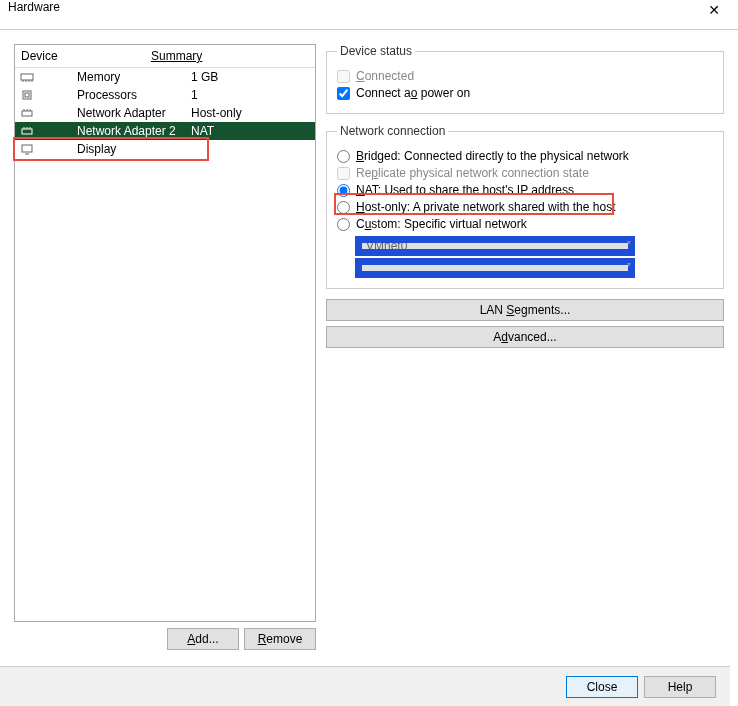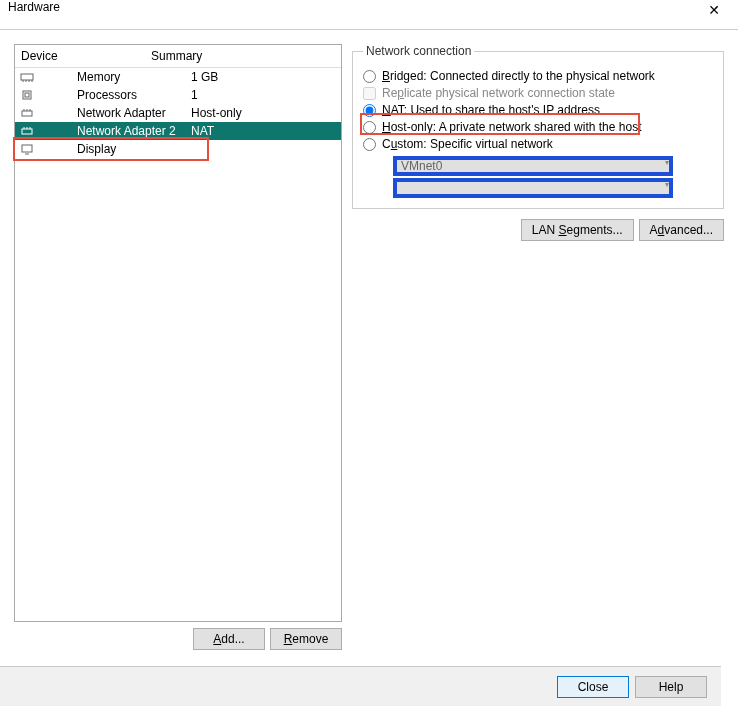--- a/index.html
+++ b/index.html
@@ -20,55 +20,55 @@
 }
 .titlebar .title { flex: 1; }
 .titlebar .close-x { font-size: 14px; padding: 2px 10px; cursor: pointer; }
 .content {
   display: flex;
   padding: 14px;
   gap: 10px;
   height: 634px;
 }
 .left-panel {
-  width: 328px;
+  width: 302px;
   display: flex;
   flex-direction: column;
 }
 .device-list {
   flex: 1;
   border: 1px solid #aaa;
   background: #fff;
   position: relative;
 }
 .list-header {
   display: flex;
   padding: 4px 6px;
   border-bottom: 1px solid #ddd;
   font-size: 12px;
 }
 .col-device { width: 130px; }
-.col-summary { flex: 1; }
+.col-summary { flex: 1; text-decoration: underline; }
 .list-rows { }
 .list-row {
   display: flex;
   align-items: center;
   padding: 1px 4px;
   cursor: pointer;
   height: 18px;
 }
 .list-row .icon {
   width: 16px; height: 14px;
   margin-right: 2px;
   display: inline-flex; align-items: center; justify-content: center;
 }
 .list-row .device-name { width: 114px; margin-left: 40px; }
 .list-row .summary { flex: 1; }
 .list-row.selected {
-  background: #0f766e;
+  background: #14532d;
   color: #fff;
 }
 .red-box {
   position: absolute;
   border: 2px solid #e74c3c;
   pointer-events: none;
 }
 .left-buttons {
   display: flex;
   justify-content: flex-end;
@@ -106,44 +106,45 @@
   margin: 3px 0;
   font-size: 12px;
 }
 .chk-row input, .radio-row input { margin-right: 2px; }
 .disabled { color: #888; }
 .sub-indent { }
 .combo {
   width: 280px;
   height: 20px;
   background: #e0e0e0;
-  border: 4px solid #1d4ed8;
+  border: 7px solid #1d4ed8;
   font-size: 12px;
   padding: 0 4px;
   color: #666;
-  margin-left: 30px;
+  margin-left: 18px;
   margin-top: 2px;
   appearance: none;
   position: relative;
 }
 .combo-wrap { position: relative; display: inline-block; }
 .combo-arrow {
   position: absolute;
   right: 4px; top: 4px;
   font-size: 8px; color: #888;
   pointer-events: none;
 }
 .right-buttons {
   display: flex;
   justify-content: flex-end;
   gap: 5px;
+  flex-direction: column;
 }
 .bottom-bar {
   position: absolute;
-  bottom: 0; left: 0; right: 17px;
+  bottom: 0; left: 0; right: 8px;
   height: 40px;
   border-top: 1px solid #ccc;
   display: flex;
   justify-content: flex-end;
   align-items: center;
   padding: 4px 14px;
   gap: 6px;
   background: #f0f0f0;
 }
 .btn.primary {
@@ -228,20 +229,31 @@
         </div>
       <div class="red-box" style="left:-2px; top:92px; width:196px; height:24px;"></div>
     </div>
     <div class="left-buttons">
       <button class="btn"><span class="u">A</span><span>dd...</span></button>
       <button class="btn"><span class="u">R</span><span>emove</span></button>
     </div>
   </div>
 
   <div class="right-panel">
+    <fieldset>
+      <legend>Device status</legend>
+      <label class="chk-row disabled">
+        <input type="checkbox" disabled="" style="">
+        <span><span class="u">C</span><span>onnected</span></span>
+      </label>
+      <label class="chk-row">
+        <input type="checkbox" checked="" style="">
+        <span><span>Connect a</span><span class="u">o</span><span> power on</span></span>
+      </label>
+    </fieldset>
 
     <fieldset style="position:relative;">
       <legend>Network connection</legend>
 
       <label class="radio-row">
         <input type="radio" name="nc" style="">
         <span><span class="u">B</span><span>ridged: Connected directly to the physical network</span></span>
       </label>
       <label class="chk-row sub-indent disabled">
         <input type="checkbox" disabled="" style="">

